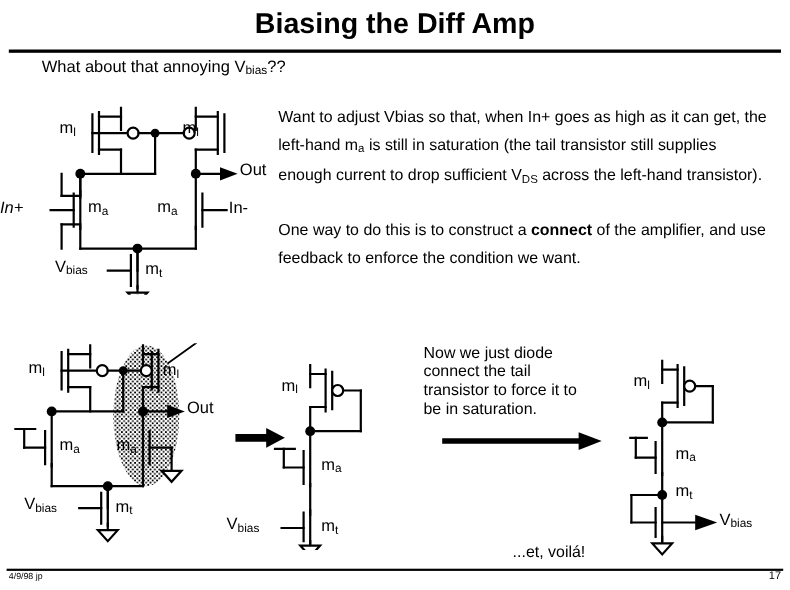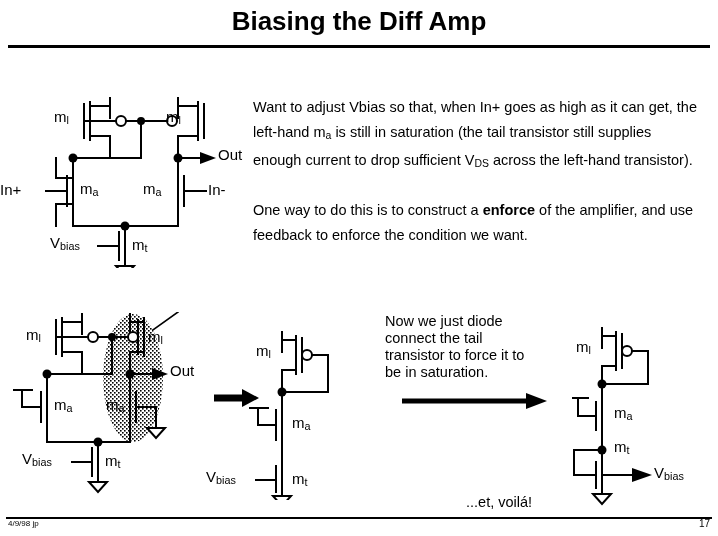--- a/index.html
+++ b/index.html
@@ -71,20 +71,21 @@
   .lbl{font-family:"Liberation Sans", sans-serif;font-size:15px;}
 </style>
 </head>
 <body>
 
 <div class="slide">
 
   <div id="slide-title">Biasing the Diff Amp</div>
   <div id="title-rule"></div>
 
+  <div id="subhead"><span>What about that annoying V</span><sub>bias</sub><span>??</span></div>
 
   <div class="ckt" id="ckt-top">
     <svg width="232" height="172" viewBox="0 0 232 172">
       <g stroke="#000" stroke-width="2" fill="none" stroke-linecap="square">
 
         <line x1="62" y1="6" x2="62" y2="44"></line>
         <line x1="62" y1="10" x2="82" y2="10"></line>
         <line x1="82" y1="2" x2="82" y2="22"></line>
         <line x1="62" y1="40" x2="82" y2="40"></line>
         <line x1="82" y1="40" x2="82" y2="62"></line>
@@ -156,21 +157,21 @@
         <line x1="91" y1="136" x2="91" y2="164"></line>
         <line x1="91" y1="150" x2="70" y2="150"></line>
         <line x1="97" y1="164" x2="97" y2="172"></line>
       </g>
       <polygon points="88,170 106,170 97,180" fill="#fff" stroke="#000" stroke-width="2"></polygon>
     </svg>
 
     <div style="position:absolute;left:26px;top:12px;" class="lbl"><span>m</span><sub>l</sub></div>
     <div style="position:absolute;left:138px;top:12px;" class="lbl"><span>m</span><sub>l</sub></div>
     <div style="position:absolute;left:190px;top:50px;" class="lbl">Out</div>
-    <div style="position:absolute;left:-28px;top:85px;" class="lbl">In+</div>
+    <div style="position:absolute;left:-28px;top:85px;font-style:italic;" class="lbl">In+</div>
     <div style="position:absolute;left:180px;top:85px;" class="lbl">In-</div>
     <div style="position:absolute;left:52px;top:84px;" class="lbl"><span>m</span><sub>a</sub></div>
     <div style="position:absolute;left:115px;top:84px;" class="lbl"><span>m</span><sub>a</sub></div>
     <div style="position:absolute;left:22px;top:138px;" class="lbl"><span>V</span><sub>bias</sub></div>
     <div style="position:absolute;left:104px;top:140px;" class="lbl"><span>m</span><sub>t</sub></div>
   </div>
 
   <div class="ckt" id="ckt-bl">
     <svg width="200" height="190" viewBox="0 0 200 190">
       <defs>
@@ -366,21 +367,21 @@
     </svg>
 
     <div style="position:absolute;left:4px;top:12px;" class="lbl"><span>m</span><sub>l</sub></div>
     <div style="position:absolute;left:42px;top:78px;" class="lbl"><span>m</span><sub>a</sub></div>
     <div style="position:absolute;left:42px;top:112px;" class="lbl"><span>m</span><sub>t</sub></div>
     <div style="position:absolute;left:82px;top:138px;" class="lbl"><span>V</span><sub>bias</sub></div>
   </div>
 
   <div class="para" id="para-1"><span>Want to adjust Vbias so that, when In+ goes as high as it can get, the left-hand m</span><sub>a</sub><span> is still in saturation (the tail transistor still supplies enough current to drop sufficient V</span><sub>DS</sub><span> across the left-hand transistor).</span></div>
 
-  <div class="para" id="para-2"><span>One way to do this is to construct a </span><b>enforce</b><span> of the amplifier, and use feedback to enforce the condition we want.</span></div>
+  <div class="para" id="para-2"><span>One way to do this is to construct a </span><b>connect</b><span> of the amplifier, and use feedback to enforce the condition we want.</span></div>
 
 
   <div class="para" id="para-4">Now we just diode connect the tail transistor to force it to be in saturation.</div>
 
   <div id="voila">...et, voilá!</div>
 
   <div id="footer-rule"></div>
   <div id="footer-date">4/9/98  jp</div>
   <div id="footer-page">17</div>
 

